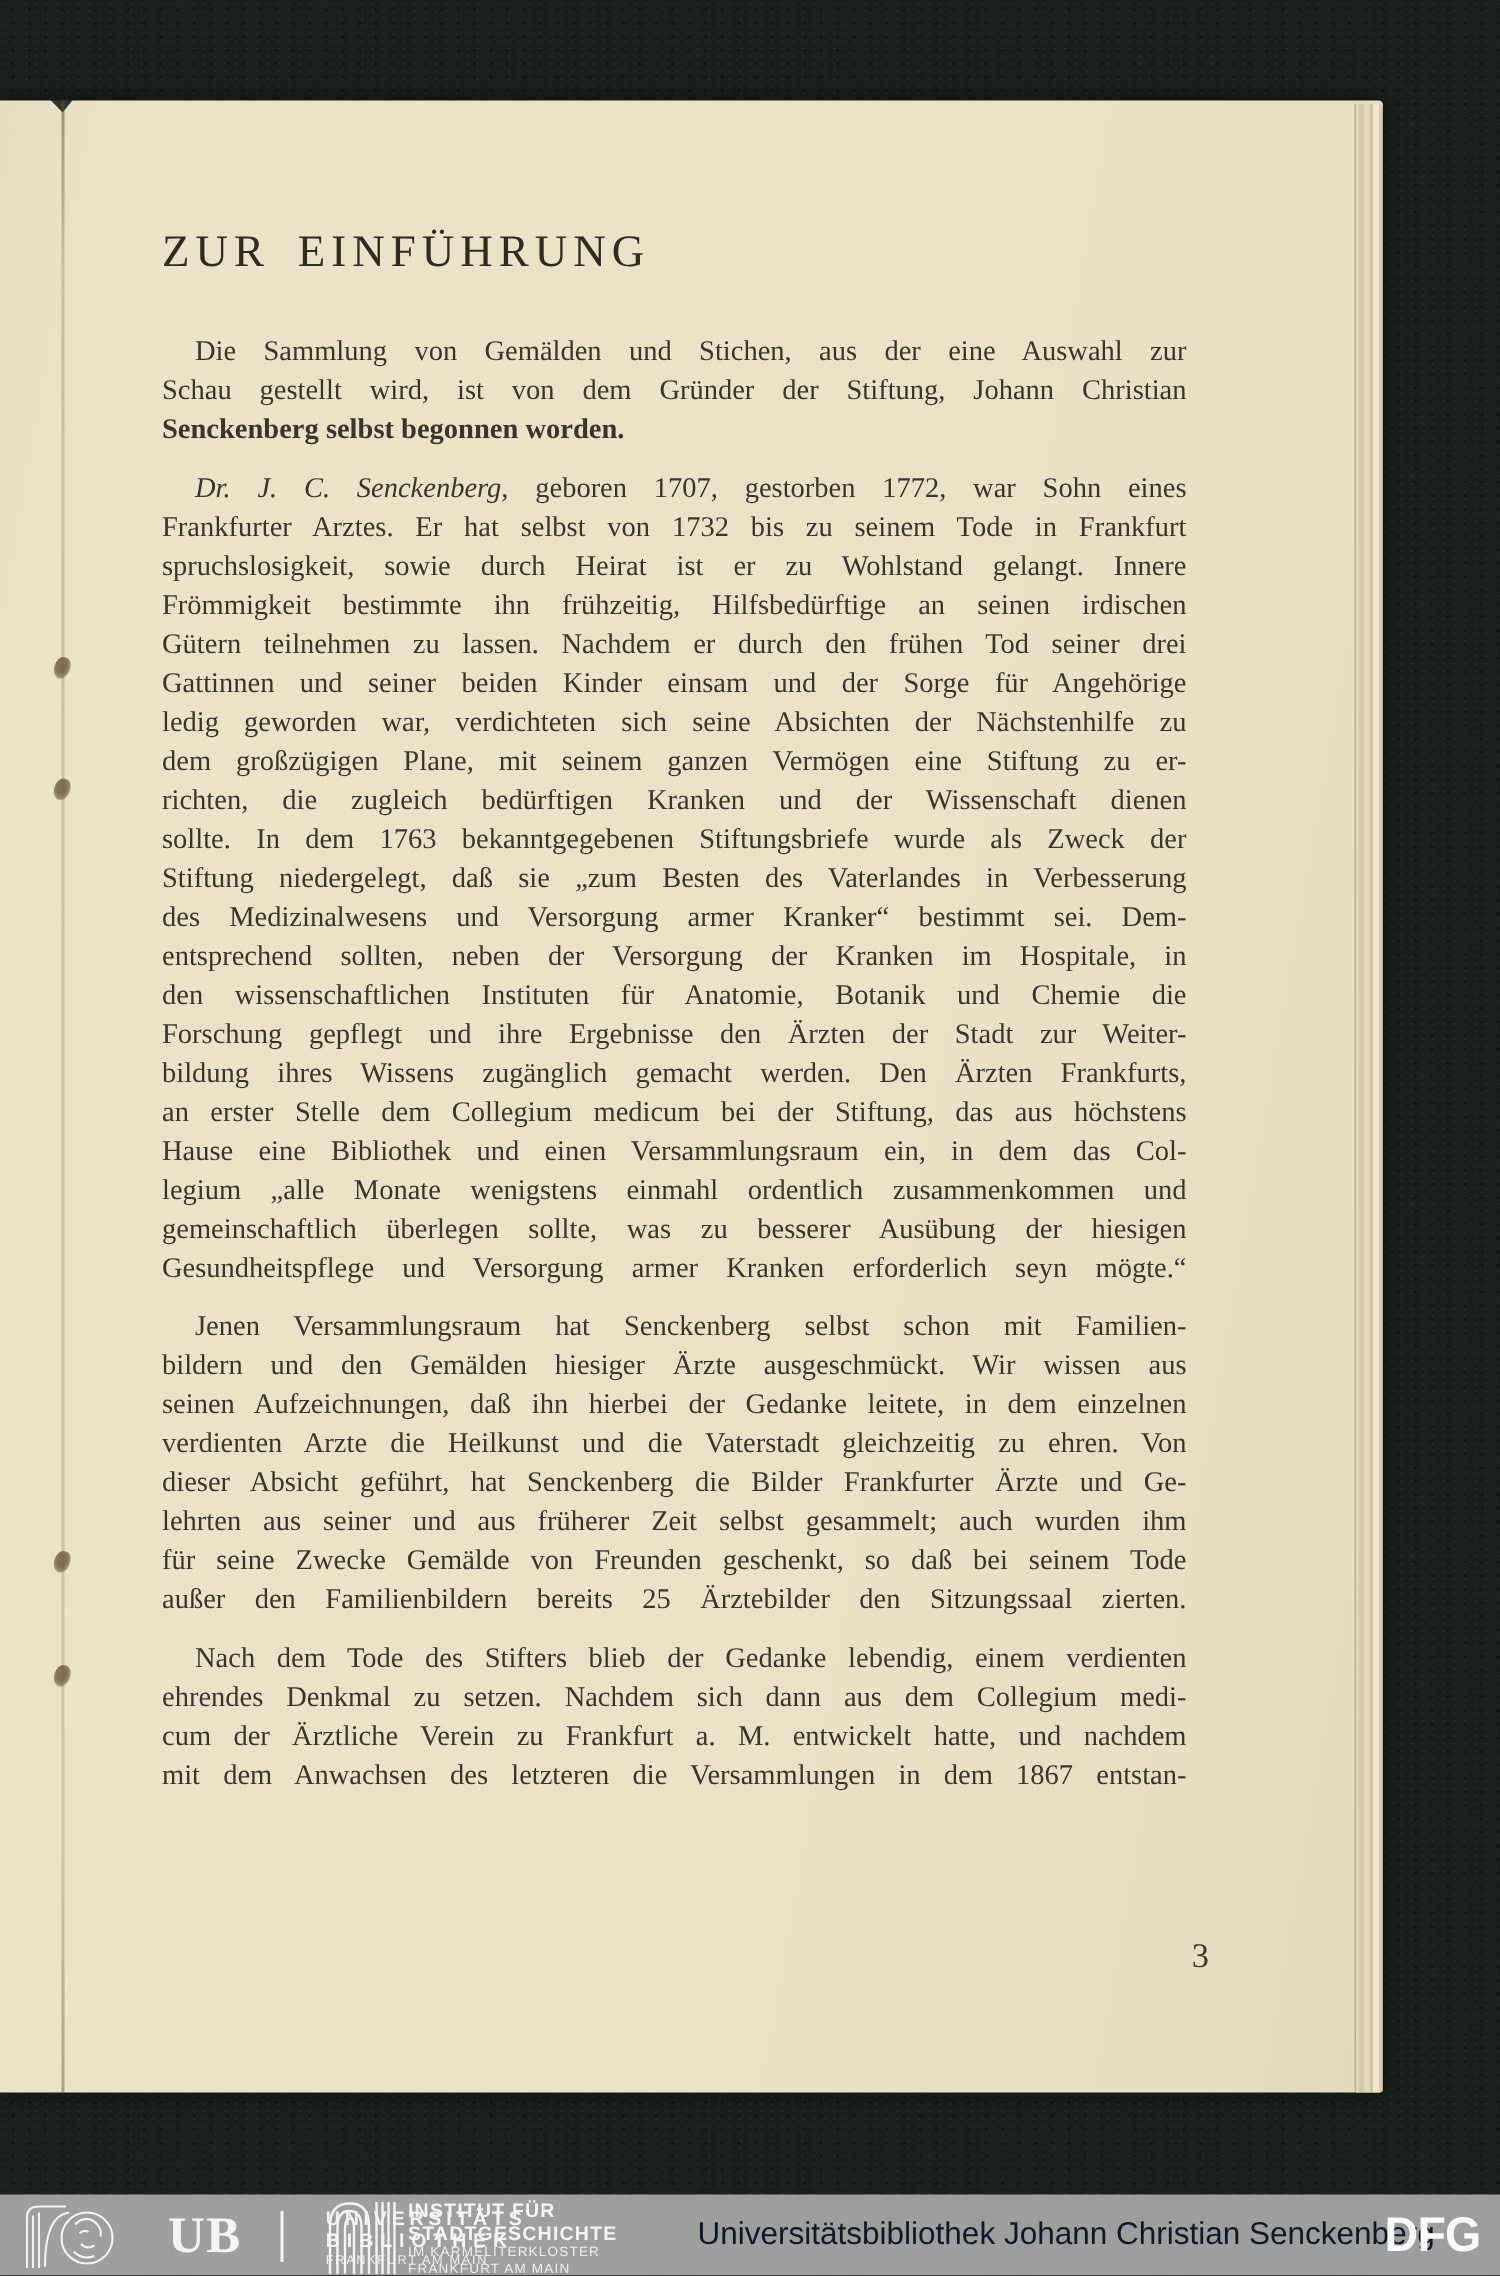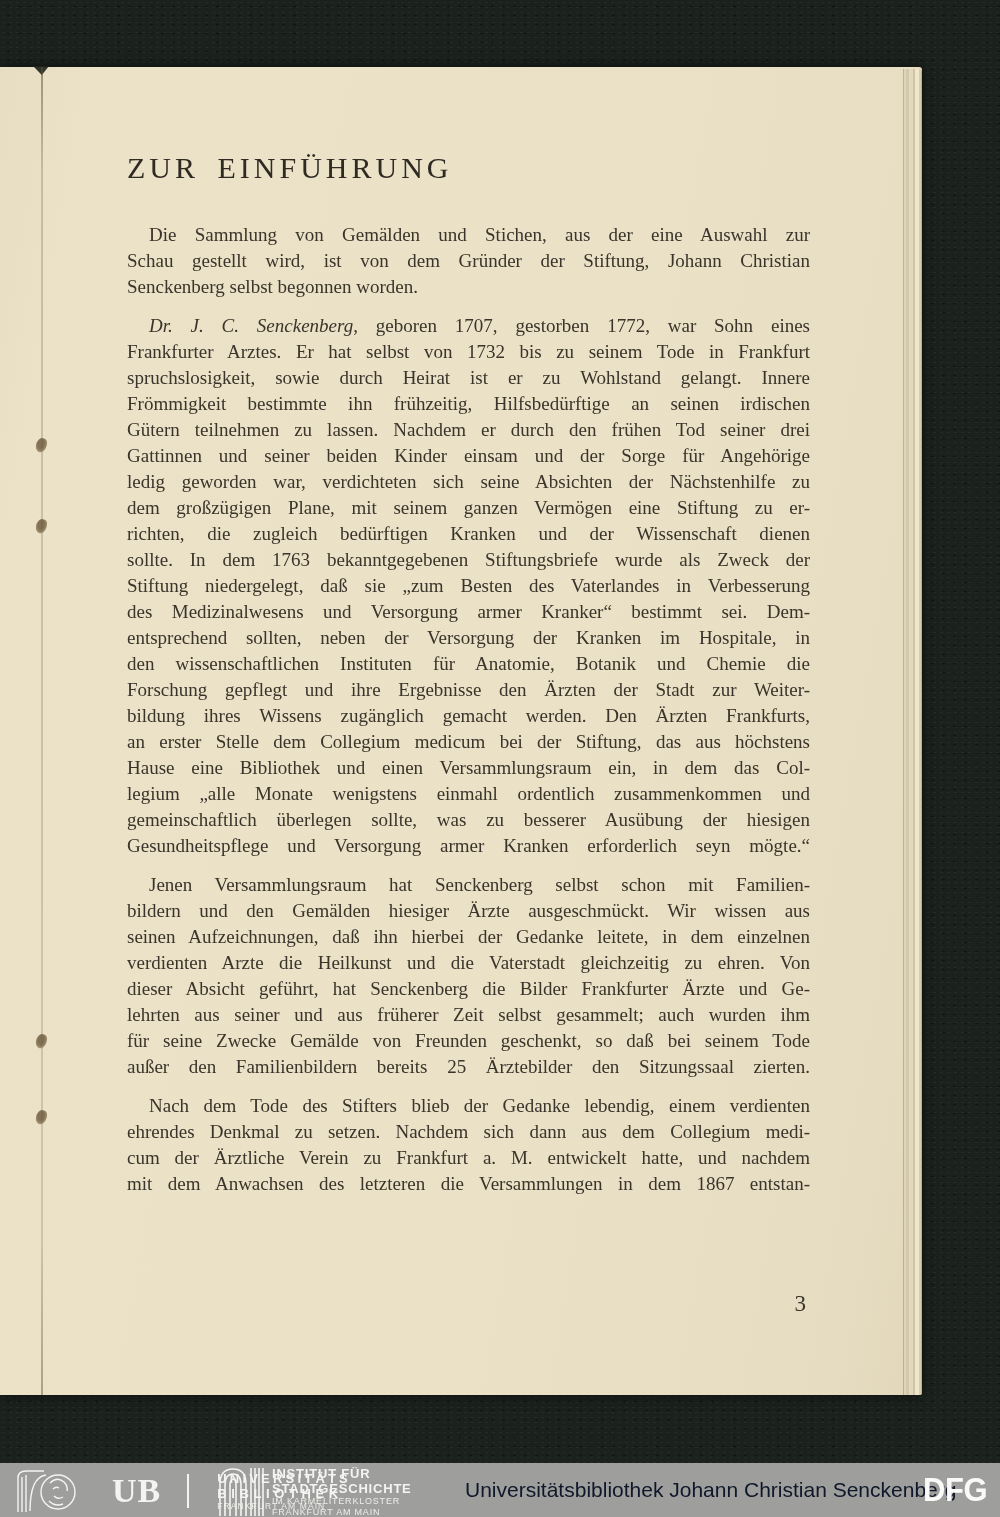--- a/index.html
+++ b/index.html
@@ -52,36 +52,36 @@
   }
   .stitch{
     position:absolute;left:36px;width:11px;height:15px;
     background:radial-gradient(ellipse at 45% 40%, #6e5c3f 0 35%, #8d7c5c 60%, rgba(141,124,92,0) 72%);
     border-radius:50% 40% 55% 45%;
     transform:rotate(12deg);
     opacity:.85;
   }
 
   
-  .content{position:absolute;left:127px;top:84px;width:683px;color:#3a342a;}
+  .content{position:absolute;left:108px;top:84px;width:683px;color:#3a342a;}
   h1.title{
     margin:0 0 37px 0;
     font-size:30px;font-weight:normal;
     letter-spacing:4px;word-spacing:7px;
     color:#2f2a22;
   }
   .para{margin:0 0 13px 0;font-size:19px;}
   .para:last-child{margin-bottom:0;}
   .line{
     height:26px;line-height:26px;
     text-align:justify;text-align-last:justify;
     white-space:nowrap;
   }
   .line.indent{text-indent:22px;}
-  .line.short{text-align-last:left;}
+  .line.short{text-align-last:left;font-weight:bold;}
   .line em{font-style:italic;}
   .page-number{
     position:absolute;left:123px;top:1224px;width:683px;
     text-align:right;font-size:23px;color:#3a342a;padding-right:4px;
   }
 
   
   .footer-bar{
     position:absolute;left:0;right:0;top:1463px;height:54px;
     background:#9e9e9c;

